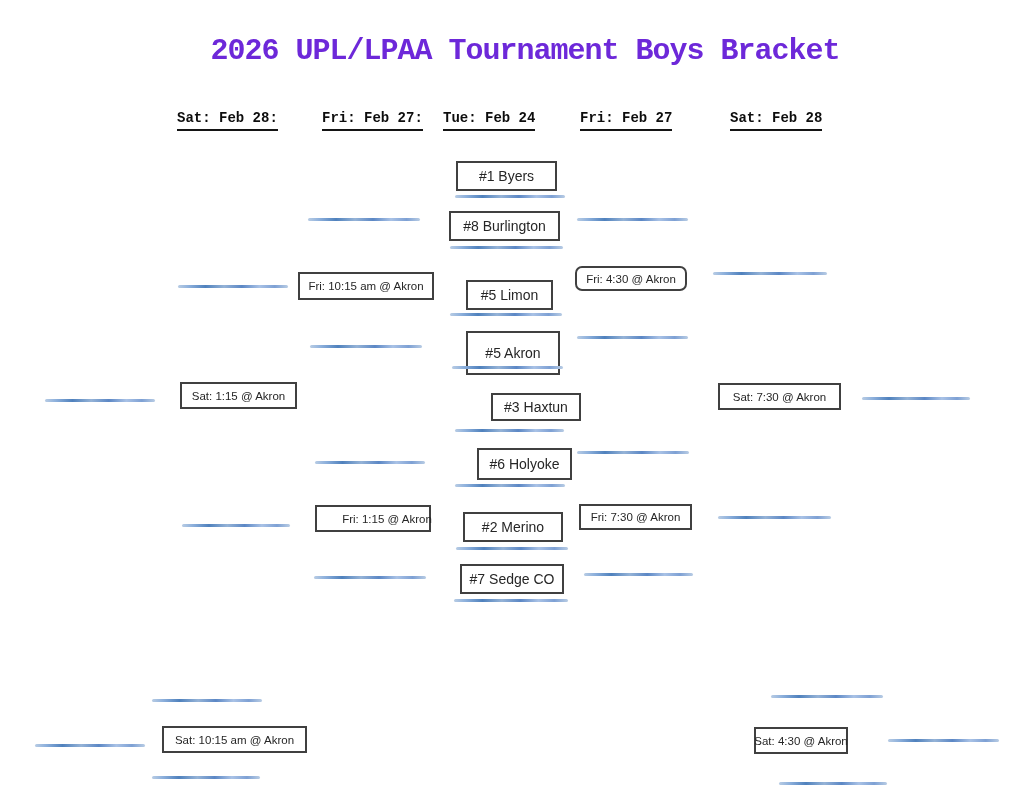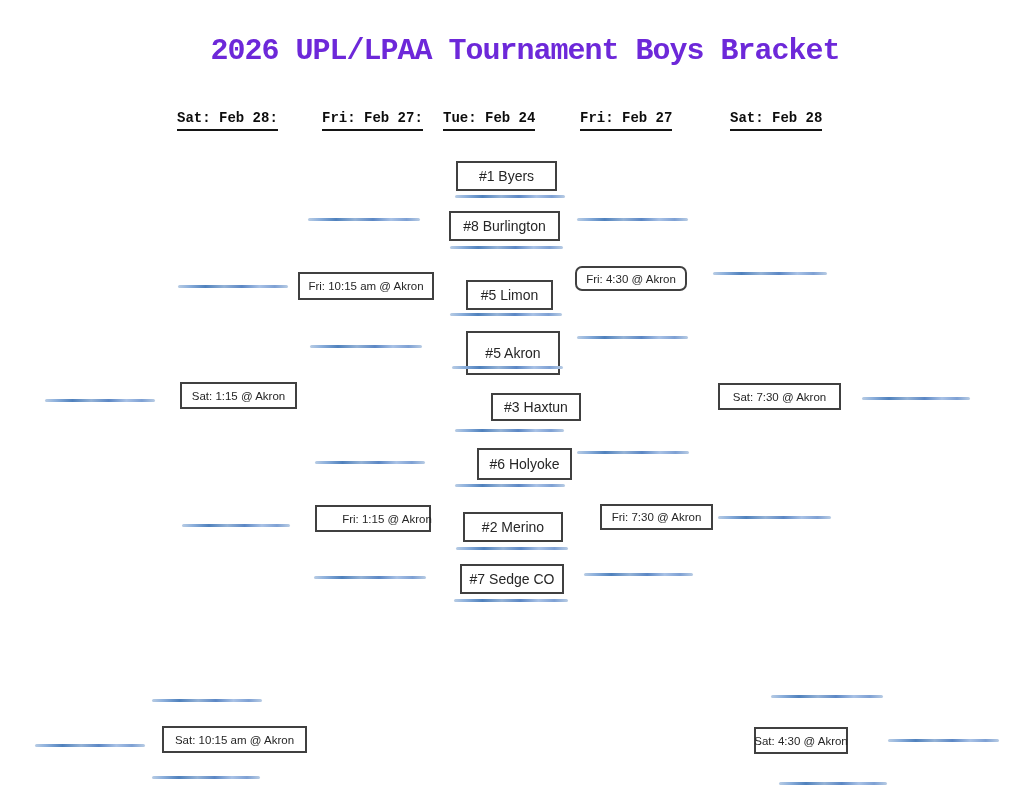--- a/index.html
+++ b/index.html
@@ -51,21 +51,21 @@
 <div class="team-box" style="left:491px;top:393px;width:90px;height:28px;">#3 Haxtun</div>
 <div class="team-box" style="left:477px;top:448px;width:95px;height:32px;text-align:center;">#6 Holyoke</div>
 <div class="team-box" style="left:463px;top:512px;width:100px;height:30px;">#2 Merino</div>
 <div class="team-box" style="left:460px;top:564px;width:104px;height:30px;">#7 Sedge CO</div>
 
 <div class="game-box" style="left:298px;top:272px;width:136px;height:28px;">Fri: 10:15 am @ Akron</div>
 <div class="game-box" style="left:575px;top:266px;width:112px;height:25px;border-radius:7px;">Fri: 4:30 @ Akron</div>
 <div class="game-box" style="left:180px;top:382px;width:117px;height:27px;">Sat: 1:15 @ Akron</div>
 <div class="game-box" style="left:718px;top:383px;width:123px;height:27px;">Sat: 7:30 @ Akron</div>
 <div class="game-box" style="left:315px;top:505px;width:116px;height:27px;padding-left:28px;">Fri: 1:15 @ Akron</div>
-<div class="game-box" style="left:600px;top:504px;width:113px;height:26px;">Fri: 7:30 @ Akron</div>
+<div class="game-box" style="left:579px;top:504px;width:113px;height:26px;">Fri: 7:30 @ Akron</div>
 <div class="game-box" style="left:162px;top:726px;width:145px;height:27px;">Sat: 10:15 am @ Akron</div>
 <div class="game-box" style="left:754px;top:727px;width:94px;height:27px;">Sat: 4:30 @ Akron</div>
 
 <div class="bline" style="left:455px;top:195px;width:110px;"></div>
 <div class="bline" style="left:450px;top:246px;width:113px;"></div>
 <div class="bline" style="left:450px;top:313px;width:112px;"></div>
 <div class="bline" style="left:452px;top:366px;width:111px;"></div>
 <div class="bline" style="left:455px;top:429px;width:109px;"></div>
 <div class="bline" style="left:455px;top:484px;width:110px;"></div>
 <div class="bline" style="left:456px;top:547px;width:112px;"></div>

